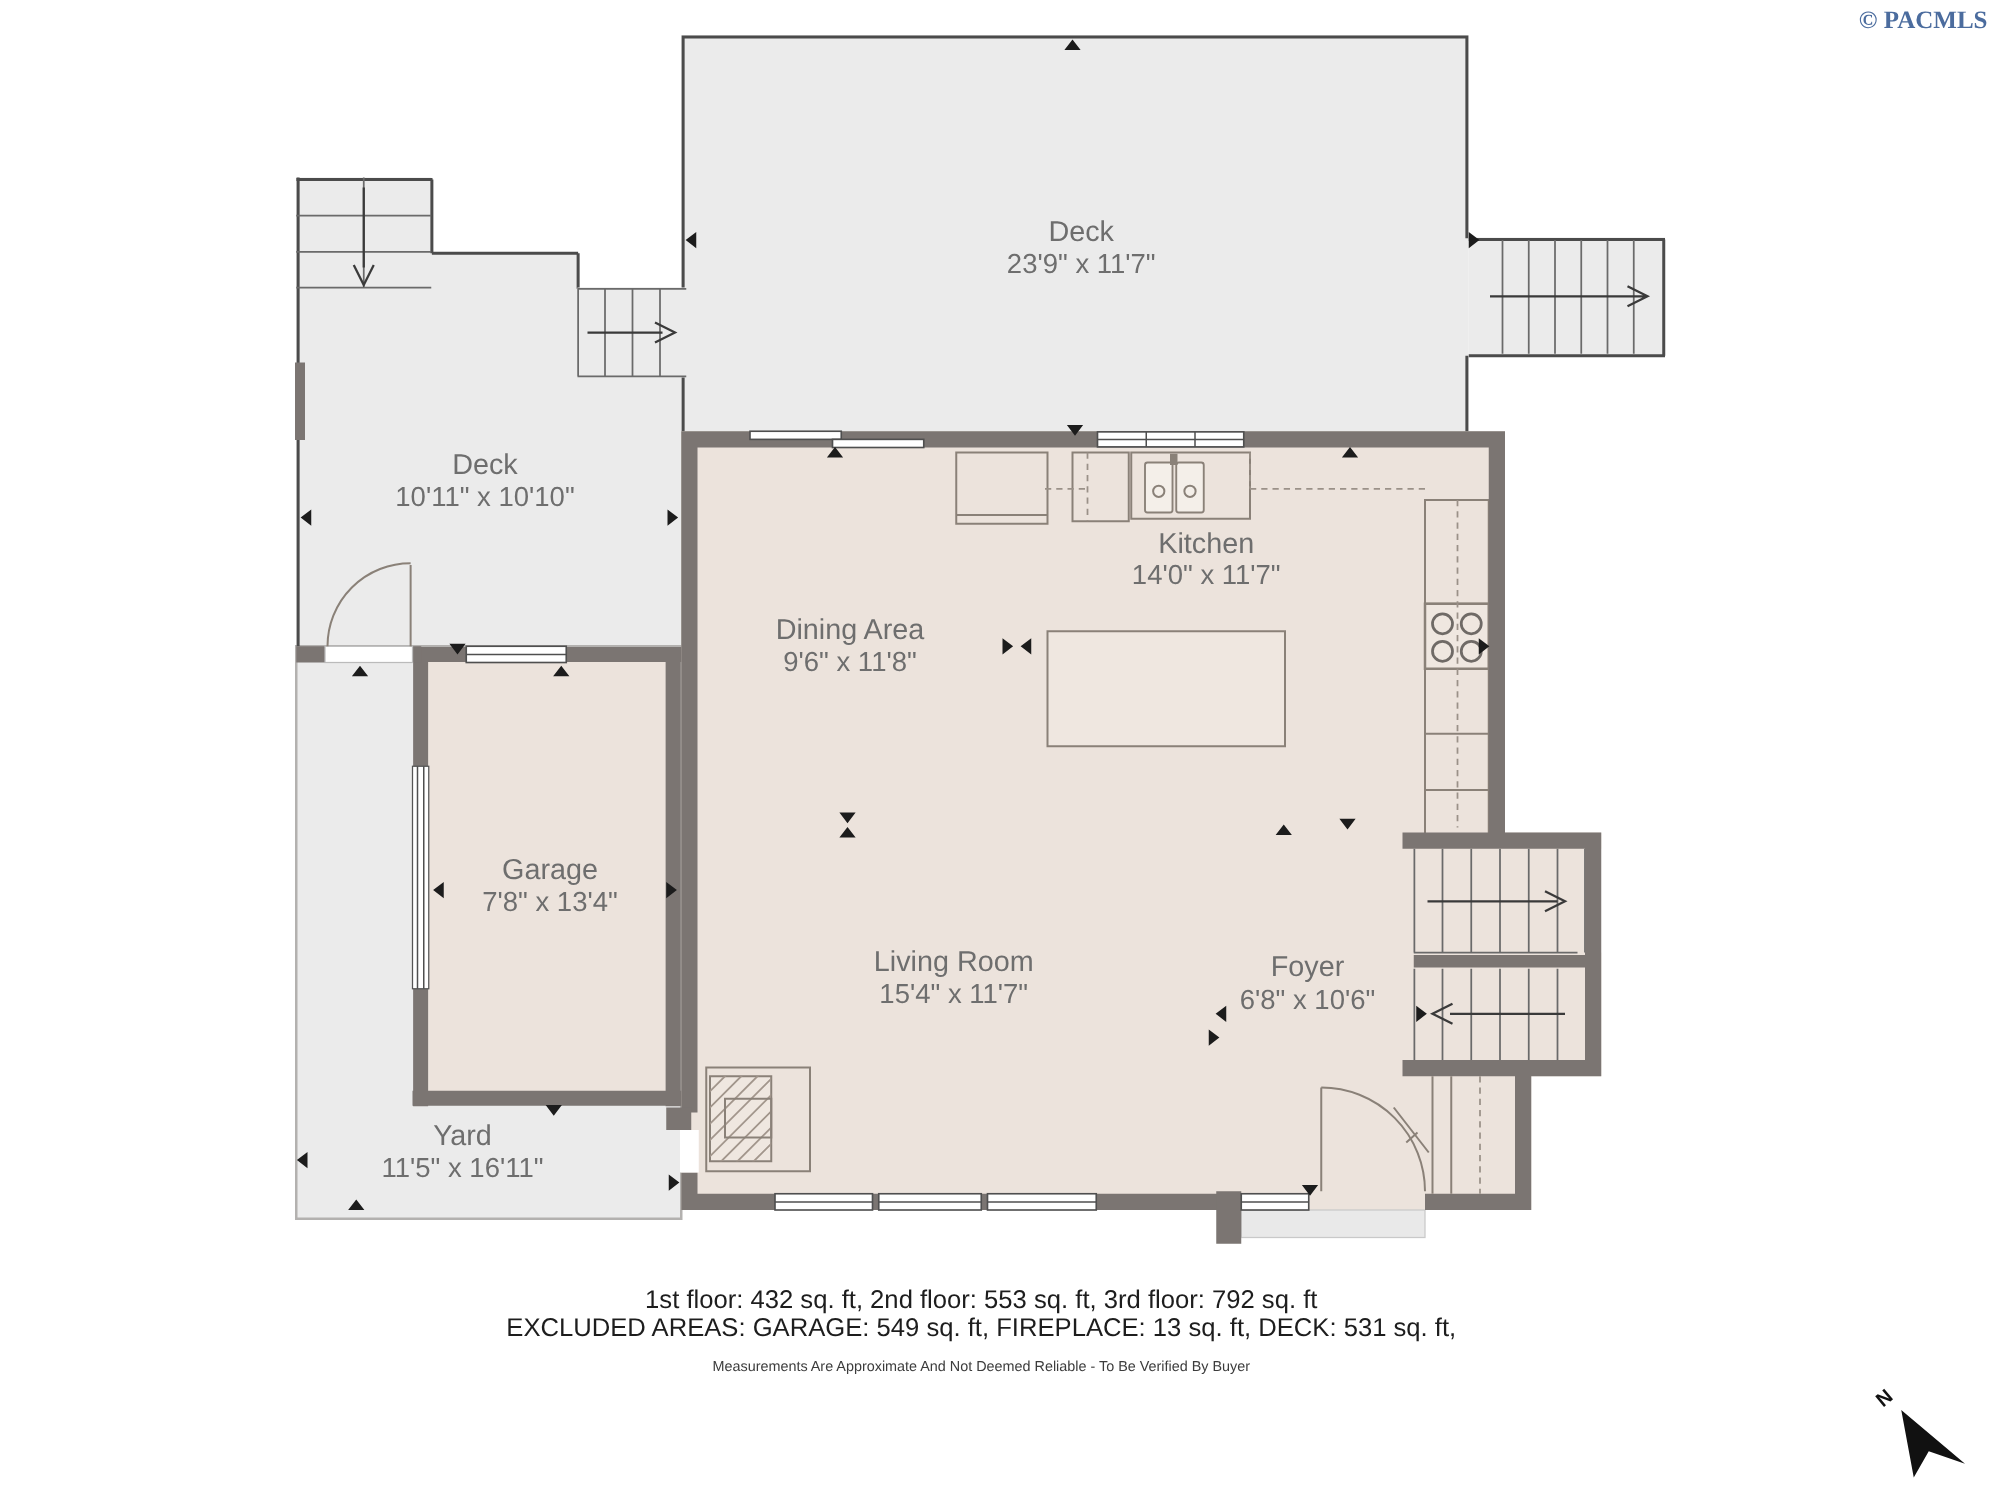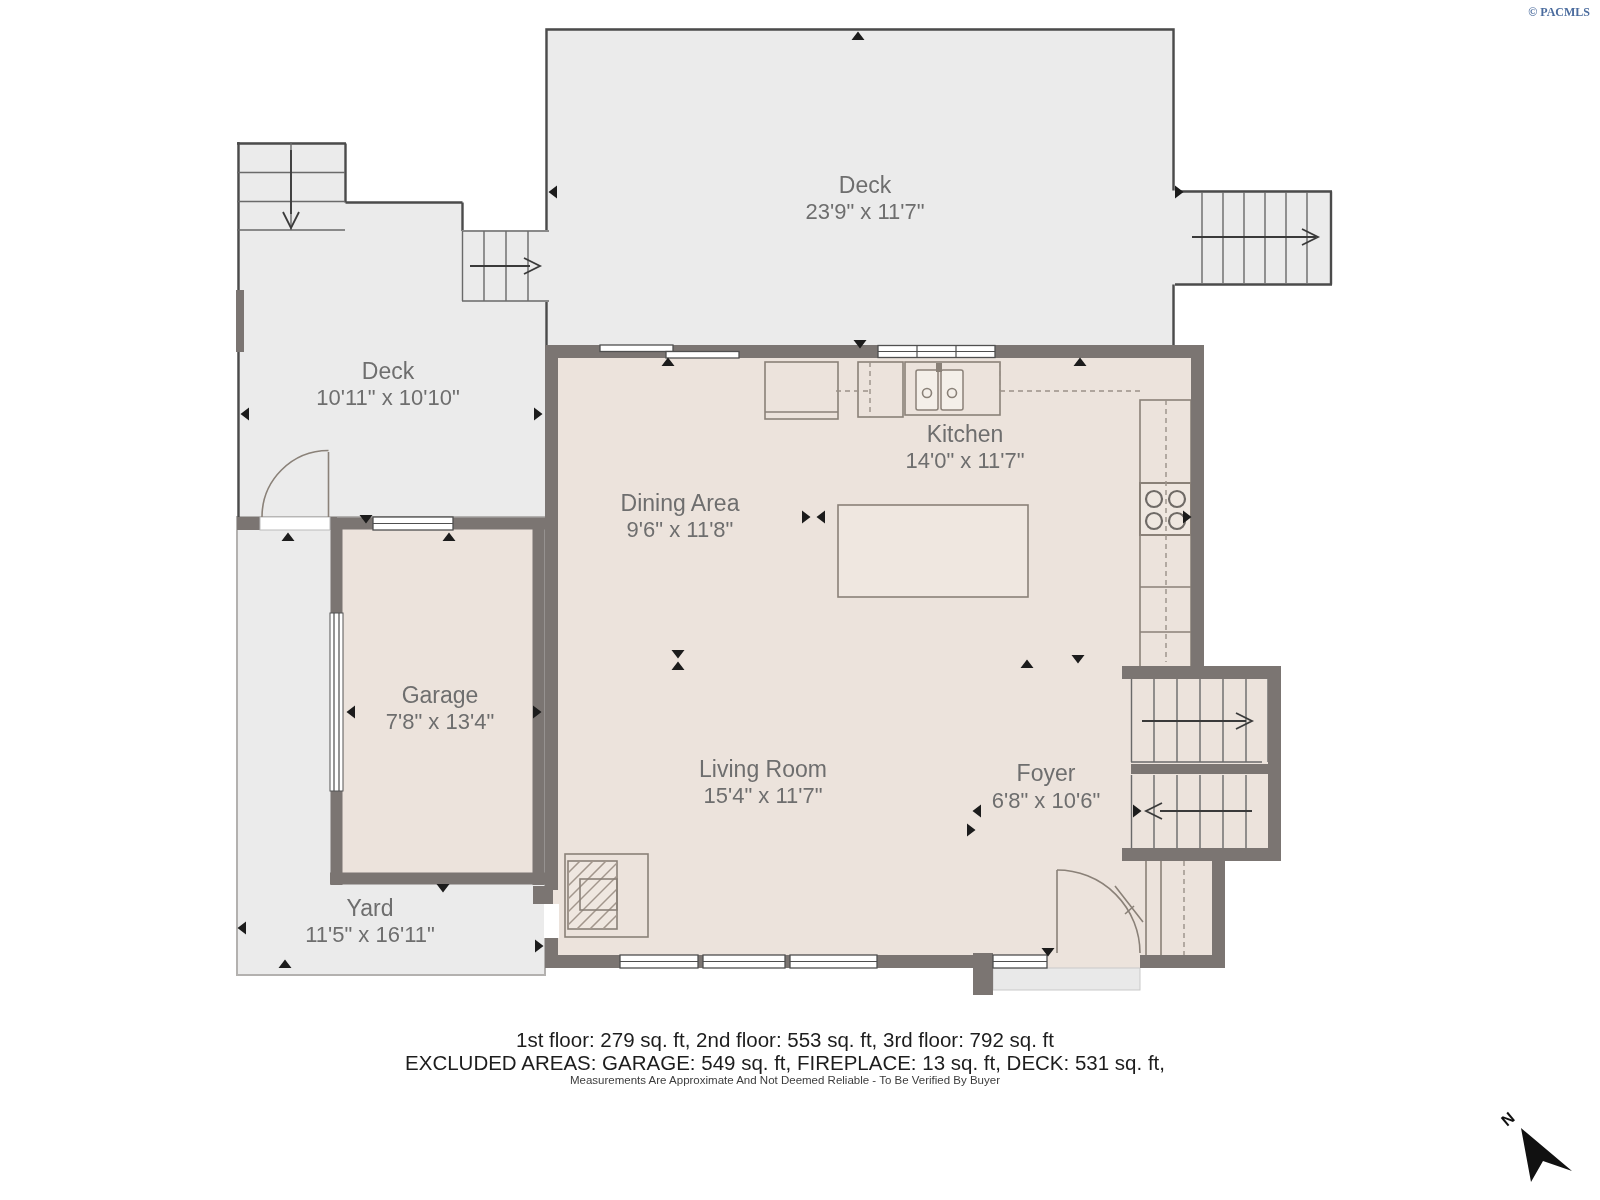--- a/index.html
+++ b/index.html
@@ -3,25 +3,25 @@
 <meta charset="utf-8">
 <style>
   html,body{margin:0;padding:0;background:#fff;}
   #page{position:relative;width:1600px;height:1200px;background:#fff;overflow:hidden;
         font-family:"Liberation Sans",sans-serif;}
   #plan-svg{position:absolute;left:0;top:0;}
   .room-name,.room-dims{fill:#6e6e6e;font-family:"Liberation Sans",sans-serif;}
   .room-name{font-size:23px;}
   .room-dims{font-size:22px;}
   #copyright{position:absolute;top:5px;right:10px;color:#4b6c9e;
-             font-family:"Liberation Serif",serif;font-weight:bold;font-size:12px;}
+             font-family:"Liberation Serif",serif;font-weight:bold;font-size:20px;}
   #summary{position:absolute;top:1028px;left:0;width:1570px;text-align:center;color:#1d1d1d;}
   #summary .l1{font-size:22px;font-weight:bold;line-height:25px;color:#141414;}
   #summary .l2,#summary .l3,#summary .l4{font-size:20.5px;line-height:23px;}
-  #summary .disclaimer{font-size:11.5px;color:#3c3c3c;}
+  #summary .disclaimer{margin-top:14px;font-size:11.5px;color:#3c3c3c;}
   .wall{stroke:#7b7572;fill:none;}
   .thin{stroke:#4b4b4b;stroke-width:2.4;fill:none;}
   .furn{stroke:#8a8178;stroke-width:1.6;fill:none;}
   .furnfill{stroke:#8a8178;stroke-width:1.6;fill:#ece3dc;}
   .dash{stroke:#9a9188;stroke-width:1.4;stroke-dasharray:5 4;fill:none;}
   .arrow{stroke:#3a3a3a;stroke-width:1.8;fill:none;}
   .wind{fill:#ffffff;stroke:#4f4f4f;stroke-width:1.3;}
   .windline{stroke:#4f4f4f;stroke-width:1.2;fill:none;}
   .steps{stroke:#6a6a6a;stroke-width:1.4;fill:none;}
 </style>
@@ -228,18 +228,18 @@
       </g>
     </g>
 
     <g>
       <polygon points="1521,1128 1572,1171 1543,1161 1531,1182" fill="#111111"></polygon>
       <text x="1508" y="1119" font-size="16" font-weight="bold" fill="#111111" transform="rotate(-40 1508 1119)" dominant-baseline="central" text-anchor="middle">N</text>
     </g>
   </svg>
 
   <div id="summary">
-    <div class="l2">1st floor: 279 sq. ft, 2nd floor: 553 sq. ft, 3rd floor: 792 sq. ft</div>
+    <div class="l2">1st floor: 432 sq. ft, 2nd floor: 553 sq. ft, 3rd floor: 792 sq. ft</div>
     <div class="l3">EXCLUDED AREAS: GARAGE: 549 sq. ft, FIREPLACE: 13 sq. ft, DECK: 531 sq. ft,</div>
     <div class="disclaimer">Measurements Are Approximate And Not Deemed Reliable - To Be Verified By Buyer</div>
   </div>
 
 </div>
 
 </body></html>

